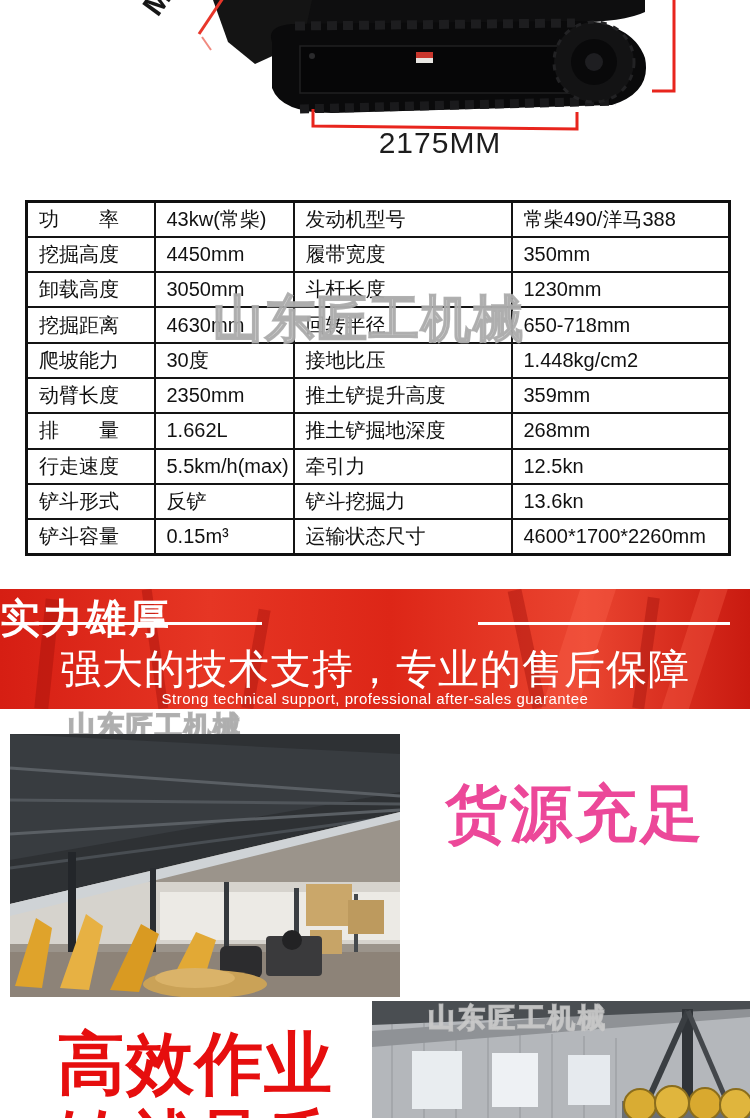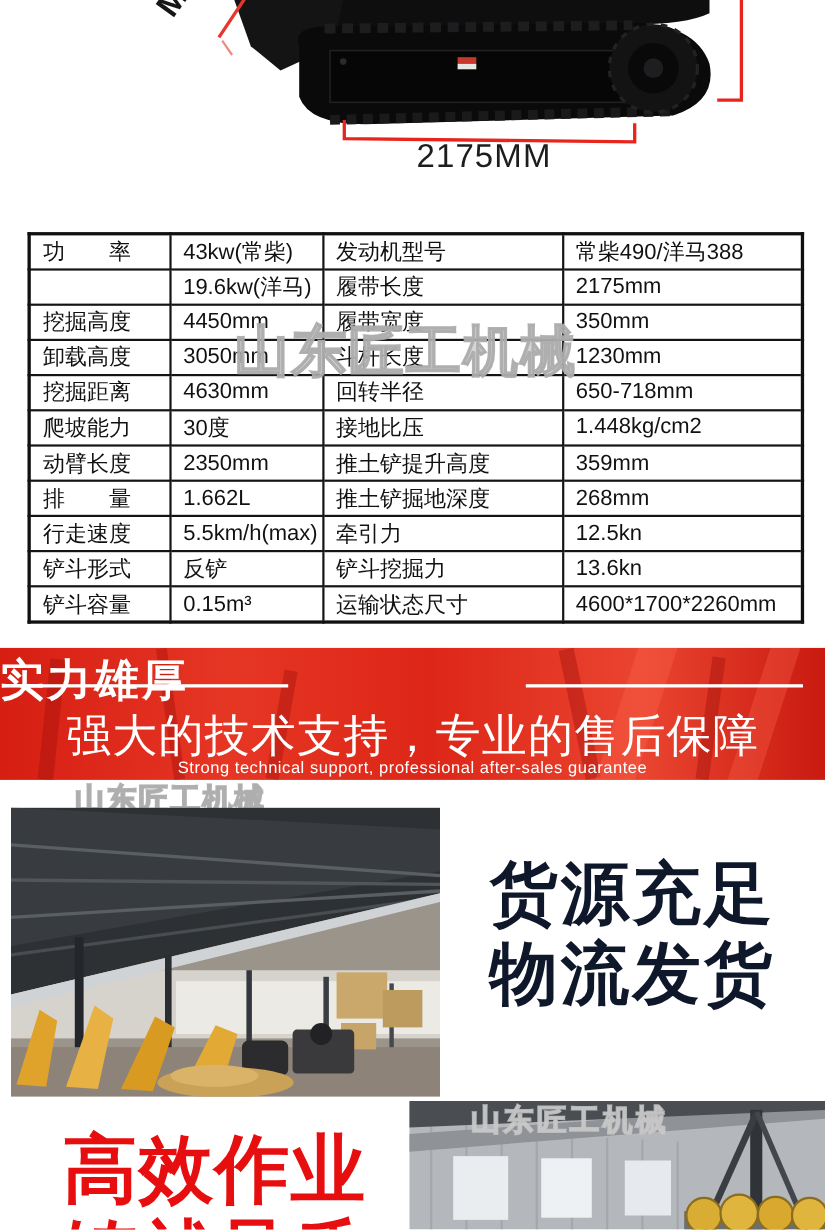--- a/index.html
+++ b/index.html
@@ -9,21 +9,21 @@
   
   .hero{position:absolute;left:0;top:0;width:750px;height:190px;}
   .hero svg{position:absolute;left:0;top:0;}
   .dim-label{position:absolute;left:350px;top:126px;width:180px;text-align:center;
     font-size:30px;color:#1d1d1d;letter-spacing:1px;font-weight:400;}
   .dim-partial{position:absolute;left:136px;top:2px;font-size:30px;font-weight:700;color:#161616;
     transform:rotate(-54deg);transform-origin:left top;}
 
   
   .spec{position:absolute;left:25px;top:200px;width:703px;height:356px;border-collapse:collapse;
-    table-layout:fixed;border:3px solid #101010;margin-top:11px;}
+    table-layout:fixed;border:3px solid #101010;}
   .spec td{border:2px solid #141414;font-size:20px;color:#111;vertical-align:middle;
     padding:0 4px 0 11px;white-space:nowrap;overflow:hidden;}
   .spec tr{height:29.6px;}
   .wm{position:absolute;font-weight:700;color:rgba(255,255,255,0.25);
     -webkit-text-stroke:1.5px rgba(170,170,170,0.9);text-shadow:0 0 1px rgba(160,160,160,0.6);
     white-space:nowrap;pointer-events:none;}
   .wm-table{left:213px;top:286px;font-size:50px;letter-spacing:2px;}
   .wm-mid{left:68px;top:708px;font-size:27px;letter-spacing:2px;}
   .wm-bottom{left:428px;top:1000px;font-size:27px;letter-spacing:3px;
     color:rgba(255,255,255,0.35);-webkit-text-stroke:1.5px rgba(200,200,200,0.8);}
@@ -42,21 +42,21 @@
     font-size:41px;font-weight:400;letter-spacing:1px;}
   .banner-sub-en{position:absolute;left:0;right:0;top:101px;text-align:center;color:#fff;
     font-size:15px;font-weight:400;letter-spacing:0.5px;}
 
   
   .photo-warehouse{position:absolute;left:10px;top:734px;width:390px;height:263px;overflow:hidden;}
   .photo-factory{position:absolute;left:372px;top:1001px;width:378px;height:117px;overflow:hidden;}
 
   
   .promo-supply{position:absolute;left:400px;top:778px;width:350px;text-align:center;
-    color:#0f172a;font-size:62px;font-weight:700;line-height:72px;letter-spacing:3px;}
+    color:#ec4899;font-size:62px;font-weight:700;line-height:72px;letter-spacing:3px;}
   .promo-eff{position:absolute;left:30px;top:1024px;width:330px;text-align:center;
     color:#e60e0e;font-size:68px;font-weight:700;line-height:78px;letter-spacing:1px;}
 </style>
 </head>
 <body>
 
 <div class="page">
 
   <div class="hero">
     <svg width="750" height="190" viewBox="0 0 750 190">
@@ -99,26 +99,20 @@
         <col style="width:139px">
         <col style="width:218px">
         <col style="width:218px">
       </colgroup>
     <tbody>
         <tr>
       <td>功　　率</td>
       <td>43kw(常柴)</td>
       <td>发动机型号</td>
       <td>常柴490/洋马388</td>
-    </tr>
-    <tr>
-      <td></td>
-      <td>19.6kw(洋马)</td>
-      <td>履带长度</td>
-      <td>2175mm</td>
     </tr>
     <tr>
       <td>挖掘高度</td>
       <td>4450mm</td>
       <td>履带宽度</td>
       <td>350mm</td>
     </tr>
     <tr>
       <td>卸载高度</td>
       <td>3050mm</td>
@@ -217,21 +211,20 @@
       <rect x="210" y="212" width="42" height="32" rx="6" fill="#2c2c2e"></rect>
       <rect x="256" y="202" width="56" height="40" rx="4" fill="#3a3a3c"></rect>
       <circle cx="282" cy="206" r="10" fill="#222224"></circle>
       <ellipse cx="195" cy="250" rx="62" ry="14" fill="#caa257"></ellipse>
       <ellipse cx="185" cy="244" rx="40" ry="10" fill="#dab369"></ellipse>
     </svg>
   </div>
 
   <div class="promo-supply">
     <div>货源充足</div>
-    <div>物流发货</div>
   </div>
 
   <div class="photo-factory">
     <svg width="378" height="117" viewBox="0 0 378 117" preserveAspectRatio="none">
       <rect width="378" height="117" fill="#b4b7bb"></rect>
       <g stroke="#a4a7ab" stroke-width="2">
         <line x1="20" y1="20" x2="20" y2="117"></line>
           <line x1="52" y1="22" x2="52" y2="117"></line>
         <line x1="84" y1="25" x2="84" y2="117"></line>
           <line x1="116" y1="28" x2="116" y2="117"></line>

